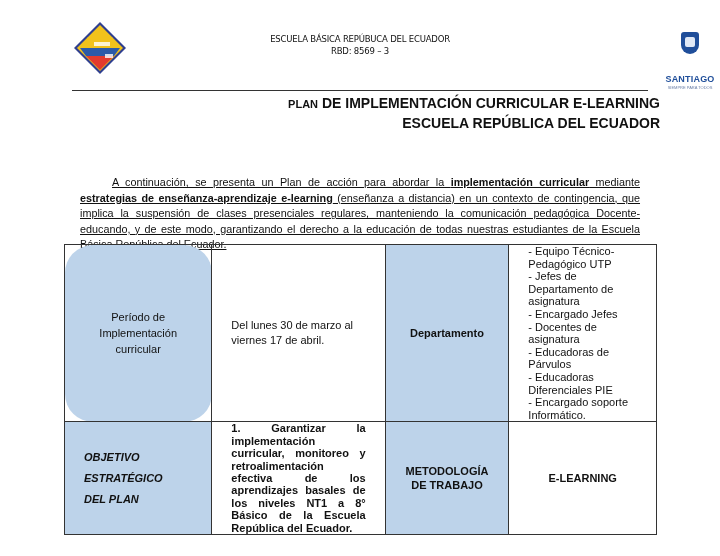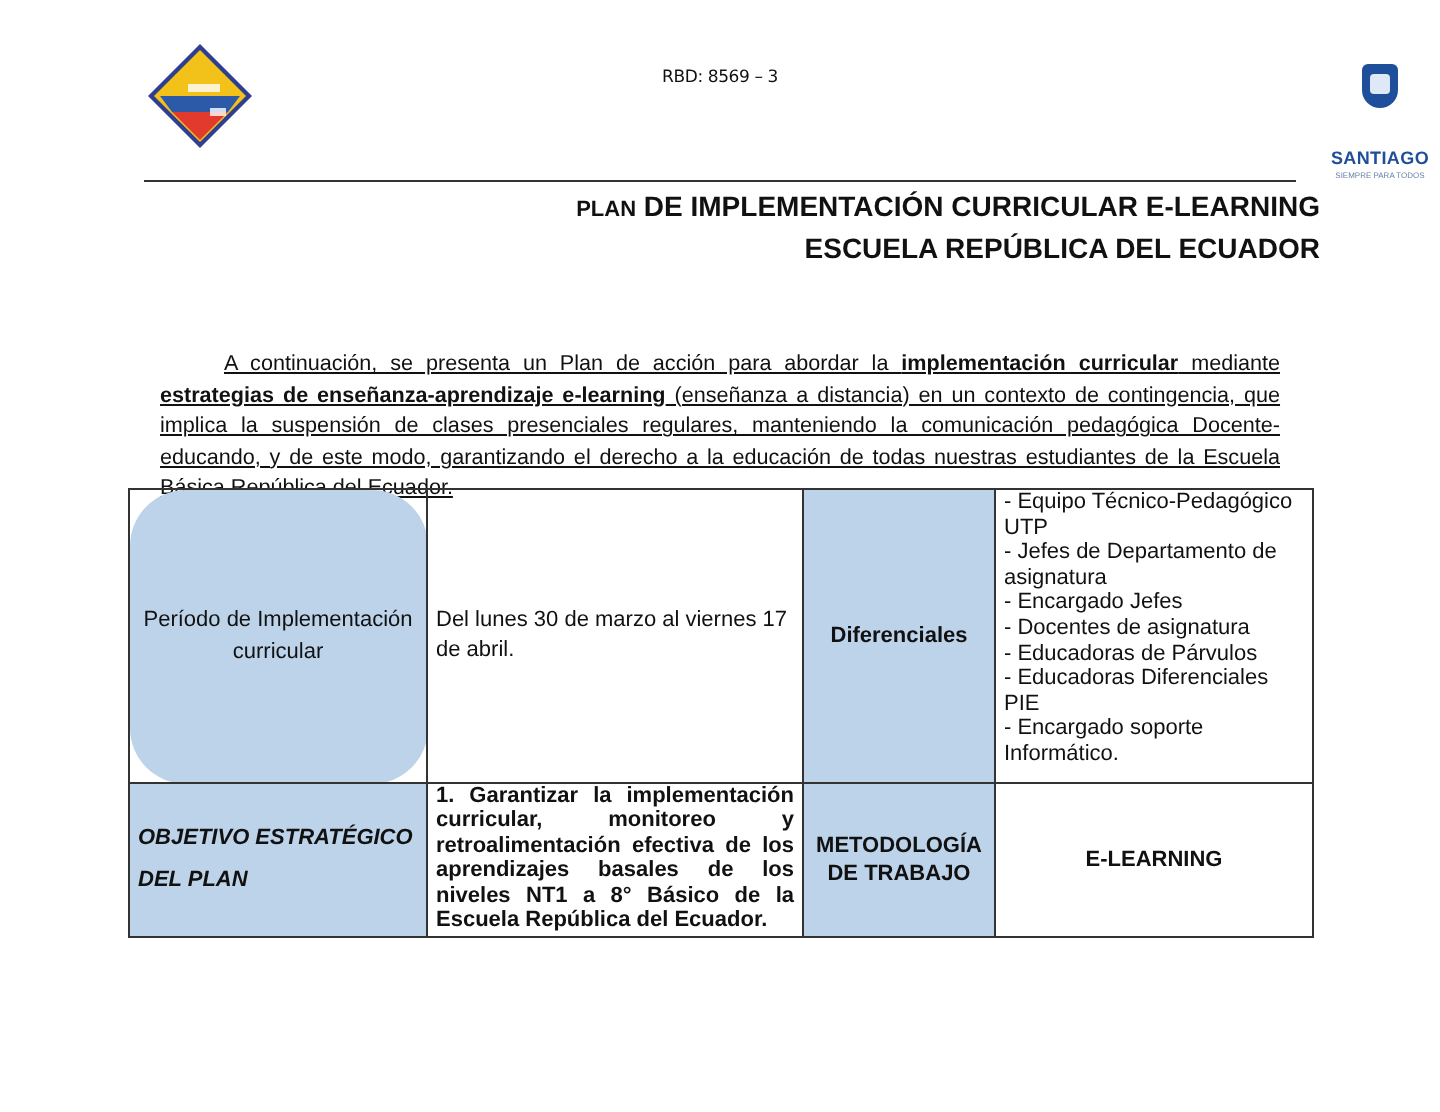--- a/index.html
+++ b/index.html
@@ -11,21 +11,21 @@
   .santiago { font-size: 9px; font-weight: bold; color: #1f4e9a; letter-spacing: 0.2px; margin-top: 20px; }
   .santiago-sub { font-size: 4px; color: #6a7fa8; margin-top: 1px; }
   .school-head { position: absolute; left: 240px; width: 240px; top: 33px; text-align: center; font-size: 8.5px; line-height: 12px; font-family: "DejaVu Sans", sans-serif; letter-spacing: -0.2px; }
   .rule { position: absolute; left: 72px; width: 576px; top: 90px; height: 0; border-top: 1px solid #333; }
   .title { position: absolute; left: 60px; width: 600px; top: 94px; text-align: right; font-weight: bold; font-size: 14px; line-height: 19px; }
   .title .small { font-size: 11px; }
   .intro { position: absolute; left: 64px; width: 592px; top: 159px; font-size: 10.8px; line-height: 15.6px; text-align: justify; }
   .intro p { margin: 16px; text-indent: 32px; text-decoration: underline; }
   .intro b { font-weight: bold; }
   table.plan { position: absolute; left: 64px; top: 244px; width: 593px; border-collapse: collapse; }
-  table.plan td { border: 1.5px solid #333; vertical-align: middle; padding: 0 4px; font-size: 11px; }
+  table.plan td { border: 1.5px solid #333; vertical-align: middle; padding: 0 19px; font-size: 11px; }
   td.hdr { background: #bdd3ea; }
   .c-label1 { width: 140px; height: 146px; text-align: center; font-size: 13px; line-height: 16px; border-radius: 28px; }
   .c-value1 { width: 179px; font-size: 12px; line-height: 15px; }
   .c-label2 { width: 87px; text-align: center; font-weight: bold; font-size: 12px; }
   .c-value2 { width: 150px; font-size: 10.5px; line-height: 12.6px; vertical-align: top !important; padding-top: 0; }
   .c-value2 div { margin: 0; }
   .c-label3 { height: 76px; font-weight: bold; font-size: 10.5px; line-height: 21px; font-style: italic; }
   .c-value3 { font-weight: bold; font-size: 10px; line-height: 12.4px; text-align: justify; text-align-last: left; vertical-align: top !important; padding-top: 0 !important; }
   .c-label4 { text-align: center; font-weight: bold; font-size: 11px; line-height: 14px; margin-left: 20px; }
   .c-value4 { text-align: center; font-weight: bold; font-size: 11px; }
@@ -39,20 +39,21 @@
     <polygon points="28,5 51,28 28,51 5,28" fill="#f2c21b"></polygon>
     <polygon points="16,17 40,17 46,28 10,28" fill="#f2c21b"></polygon>
     <polygon points="8,28 48,28 42,36 14,36" fill="#2c5aa8"></polygon>
     <polygon points="14,36 42,36 28,50" fill="#e23b2e"></polygon>
     <rect x="22" y="22" width="16" height="4" fill="#ffffff" opacity="0.8"></rect>
     <rect x="33" y="34" width="8" height="4" fill="#ffffff" opacity="0.8"></rect>
   </svg>
 </div>
 
 <div class="school-head">
+  <div>ESCUELA BÁSICA REPÚBUCA DEL ECUADOR</div>
   <div>RBD: 8569 – 3</div>
 </div>
 
 <div class="logo-right">
   <div class="shield"></div>
   <div class="santiago">SANTIAGO</div>
   <div class="santiago-sub">SIEMPRE PARA TODOS</div>
 </div>
 
 <div class="rule"></div>
@@ -64,21 +65,21 @@
 
 <div class="intro">
   <p><span>A continuación, se presenta un Plan de acción para abordar la </span><b>implementación curricular</b><span> mediante </span><b>estrategias de enseñanza-aprendizaje e-learning</b><span> (enseñanza a distancia) en un contexto de contingencia, que implica la suspensión de clases presenciales regulares, manteniendo la comunicación pedagógica Docente-educando, y de este modo, garantizando el derecho a la educación de todas nuestras estudiantes de la Escuela Básica República del Ecuador.</span></p>
 </div>
 
 <table class="plan">
   <tbody>
       <tr>
     <td class="hdr c-label1">Período de Implementación curricular</td>
     <td class="c-value1">Del lunes 30 de marzo al viernes 17 de abril.</td>
-    <td class="hdr c-label2">Diferenciales</td>
+    <td class="hdr c-label2">Departamento</td>
     <td class="c-value2">
       <div>- Equipo Técnico-Pedagógico UTP</div>
       <div>- Jefes de Departamento de asignatura</div>
       <div>- Encargado Jefes</div>
       <div>- Docentes de asignatura</div>
       <div>- Educadoras de Párvulos</div>
       <div>- Educadoras Diferenciales PIE</div>
       <div>- Encargado soporte Informático.</div>
     </td>
   </tr>

